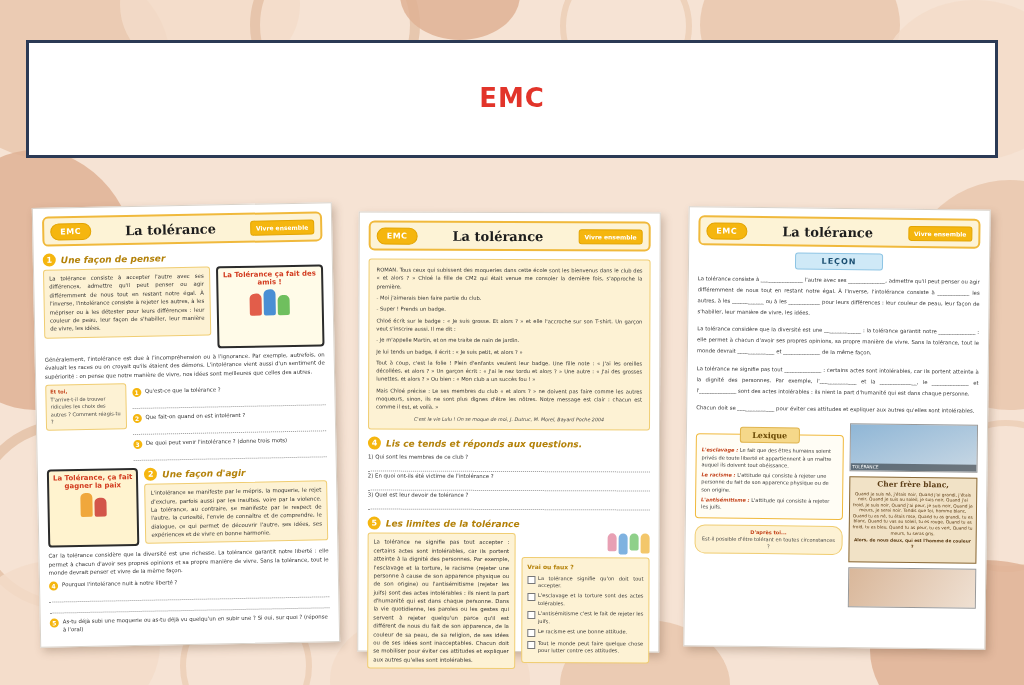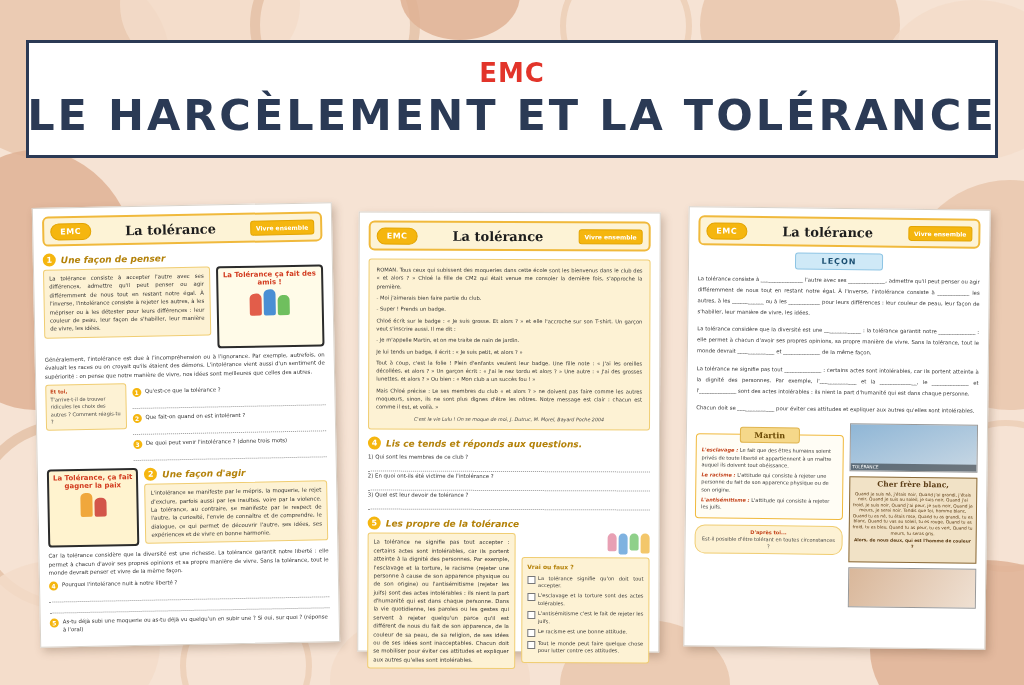--- a/index.html
+++ b/index.html
@@ -160,21 +160,20 @@
   <div class="blob" style="left:900px;top:180px;width:220px;height:230px;"></div>
   <div class="ring thin" style="left:930px;top:420px;width:140px;height:140px;"></div>
   <div class="blob o" style="left:870px;top:560px;width:230px;height:180px;"></div>
   <div class="blob l" style="left:330px;top:610px;width:200px;height:140px;"></div>
   <div class="blob" style="left:560px;top:620px;width:170px;height:130px;"></div>
   <div class="ring thin" style="left:180px;top:600px;width:120px;height:120px;"></div>
 </div>
 
 <div class="banner">
   <div class="emc">EMC</div>
-  <h1>LE HARCÈLEMENT ET LA TOLÉRANCE</h1>
 </div>
 
 <div class="page" id="page1">
   <div class="sheet-head">
     <span class="emc-badge">EMC</span>
     <span class="sheet-title">La tolérance</span>
     <span class="tag">Vivre ensemble</span>
   </div>
 
   <div class="sec">
@@ -284,21 +283,21 @@
   </div>
   <div class="qt">1) Qui sont les membres de ce club ?</div>
   <div class="line"></div>
   <div class="qt">2) En quoi ont-ils été victime de l'intolérance ?</div>
   <div class="line"></div>
   <div class="qt">3) Quel est leur devoir de tolérance ?</div>
   <div class="line"></div>
 
   <div class="sec">
     <span class="num">5</span>
-    <span class="sec-t">Les propre de la tolérance</span>
+    <span class="sec-t">Les limites de la tolérance</span>
   </div>
 
   <div class="twocol">
     <div class="col" style="flex:1.15;">
       <div class="ybox">La tolérance ne signifie pas tout accepter : certains actes sont intolérables, car ils portent atteinte à la dignité des personnes. Par exemple, l'esclavage et la torture, le racisme (rejeter une personne à cause de son apparence physique ou de son origine) ou l'antisémitisme (rejeter les juifs) sont des actes intolérables : ils nient la part d'humanité qui est dans chaque personne. Dans la vie quotidienne, les paroles ou les gestes qui servent à rejeter quelqu'un parce qu'il est différent de nous du fait de son apparence, de la couleur de sa peau, de sa religion, de ses idées ou de ses idées sont inacceptables. Chacun doit se mobiliser pour éviter ces attitudes et expliquer aux autres qu'elles sont intolérables.</div>
     </div>
     <div class="col" style="flex:1;">
       <div style="display:flex;justify-content:flex-end;gap:2px;margin-bottom:3px;">
         <div class="kid" style="background:#e8a0b4;height:18px;width:9px;"></div>
         <div class="kid" style="background:#7fb2e0;height:21px;width:9px;"></div>
@@ -342,21 +341,21 @@
   <div class="lecon-tab">LEÇON</div>
 
   <div class="lec" style="margin-bottom:7px;">La tolérance consiste à ________________ l'autre avec ses ______________, admettre qu'il peut penser ou agir différemment de nous tout en restant notre égal. À l'inverse, l'intolérance consiste à ____________ les autres, à les ____________ ou à les ____________ pour leurs différences : leur couleur de peau, leur façon de s'habiller, leur manière de vivre, les idées.</div>
   <div class="lec" style="margin-bottom:7px;">La tolérance considère que la diversité est une ______________ : la tolérance garantit notre ______________ : elle permet à chacun d'avoir ses propres opinions, sa propre manière de vivre. Sans la tolérance, tout le monde devrait ______________ et ______________ de la même façon.</div>
   <div class="lec" style="margin-bottom:7px;">La tolérance ne signifie pas tout ______________ : certains actes sont intolérables, car ils portent atteinte à la dignité des personnes. Par exemple, l'______________ et la ______________, le ______________ et l'______________ sont des actes intolérables : ils nient la part d'humanité qui est dans chaque personne.</div>
   <div class="lec" style="margin-bottom:8px;">Chacun doit se ______________ pour éviter ces attitudes et expliquer aux autres qu'elles sont intolérables.</div>
 
   <div class="twocol" style="margin-top:6px;">
     <div class="col" style="flex:1.15;">
       <div class="lex-box" style="margin-top:12px;">
-        <div class="lex-title">Martin</div>
+        <div class="lex-title">Lexique</div>
         <div class="lex-item">
           <b>L'esclavage :</b>
           <span>Le fait que des êtres humains soient privés de toute liberté et appartiennent à un maître auquel ils doivent tout obéissance.</span>
         </div>
         <div class="lex-item">
           <b>Le racisme :</b>
           <span>L'attitude qui consiste à rejeter une personne du fait de son apparence physique ou de son origine.</span>
         </div>
         <div class="lex-item">
           <b>L'antisémitisme :</b>

